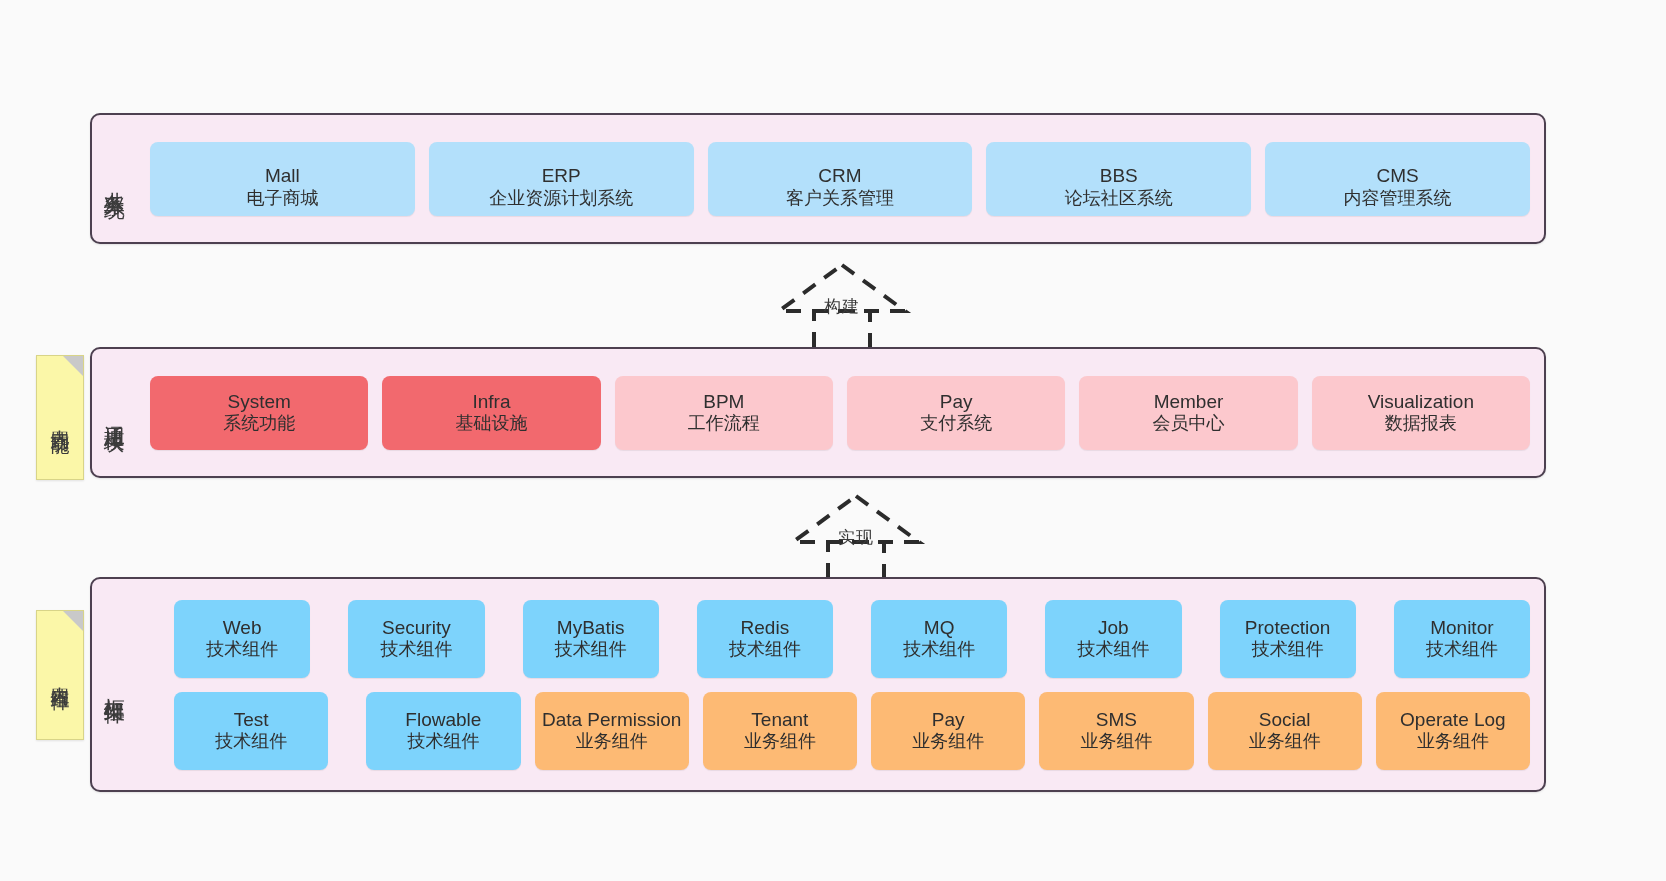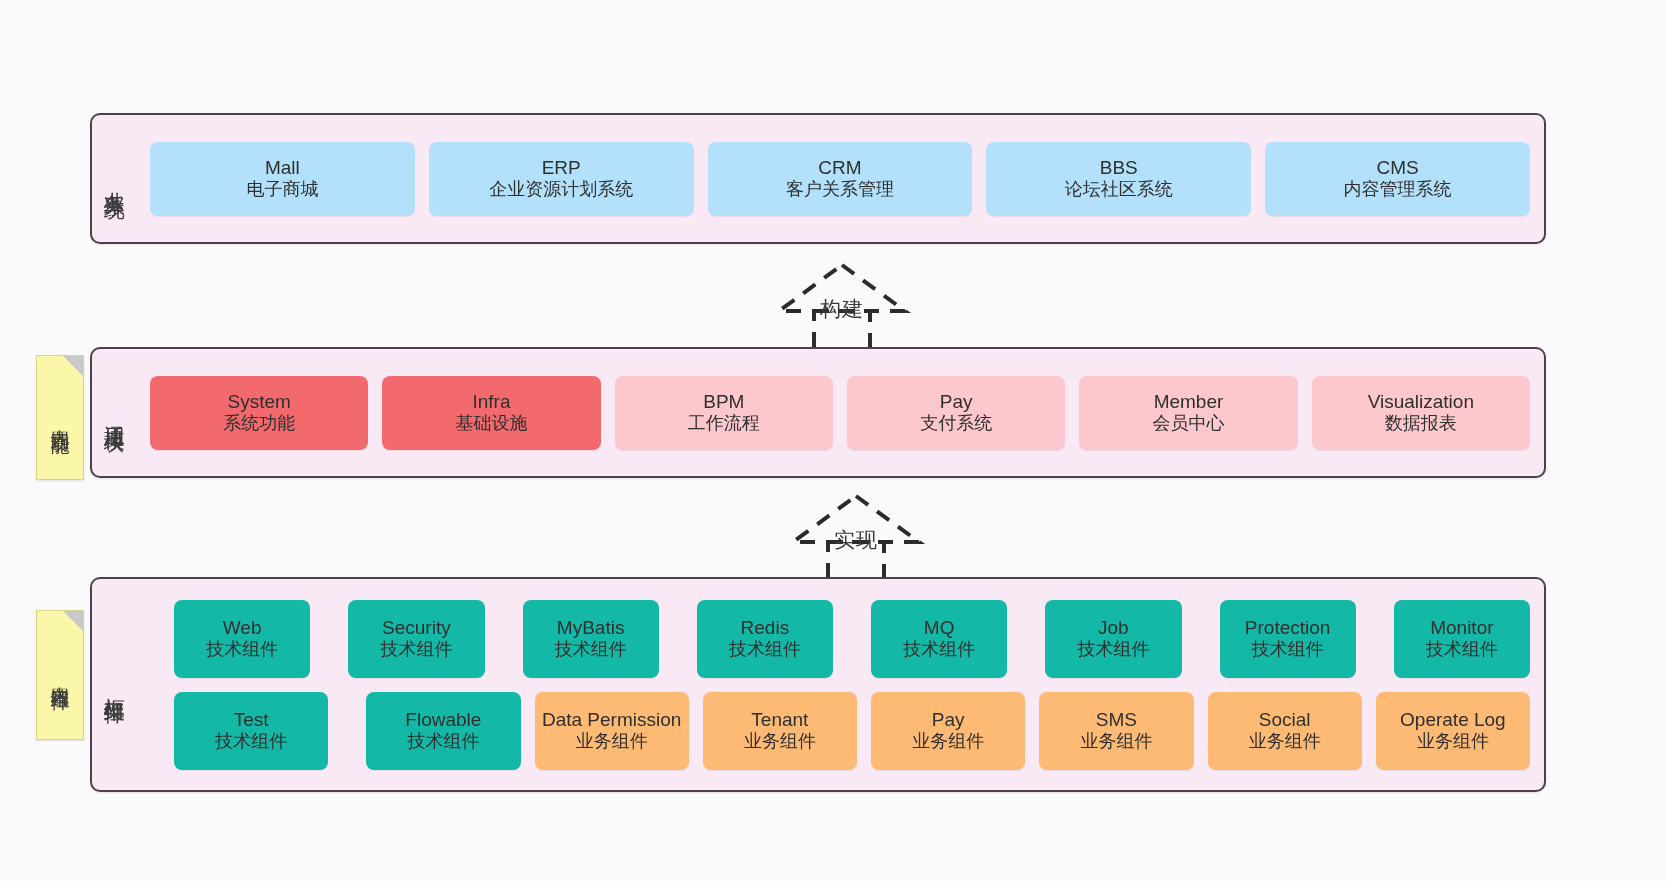--- a/index.html
+++ b/index.html
@@ -65,24 +65,24 @@
     justify-content: center;
     text-align: center;
     color: #2f2f2f;
     line-height: 1.22;
     padding: 6px 4px;
     box-shadow: 0 1px 1px rgba(0,0,0,0.07);
   }
   .node .t1 { font-size: 19px; }
   .node .t2 { font-size: 18px; }
 
-  .blue      { background: #b3e0fb; }
+  .blue      { background: #b3e0fb; justify-content: flex-end; }
   .red       { background: #f2696e; }
   .pink      { background: #fcc8cd; }
-  .green     { background: #14b8a6; margin-left: 24px; }
+  .green     { background: #7dd3fc; margin-left: 24px; }
   .lightgreen{ background: #fdba74; }
 
   
   #layer-business { left: 90px;  top: 113px; width: 1456px; height: 131px; }
   #layer-business .node { height: 74px; }
 
   #layer-common   { left: 90px;  top: 347px; width: 1456px; height: 131px; }
   #layer-common .node { height: 74px; }
 
   #layer-framework{ left: 90px;  top: 577px; width: 1456px; height: 215px; }
@@ -120,21 +120,21 @@
     position: absolute;
     width: 170px;
     height: 96px;
   }
   .uml-arrow svg { position: absolute; left: 0; top: 0; }
   .uml-arrow .arrow-label {
     position: absolute;
     left: 0; right: 0;
     top: 36px;
     text-align: center;
-    font-size: 21px;
+    font-size: 17px;
     color: #3b3b3b;
     letter-spacing: 1px;
   }
   #arrow-build     { left: 757px; top: 259px; }
   #arrow-implement { left: 771px; top: 490px; }
 </style>
 </head>
 <body>
 
 <div id="stage">

